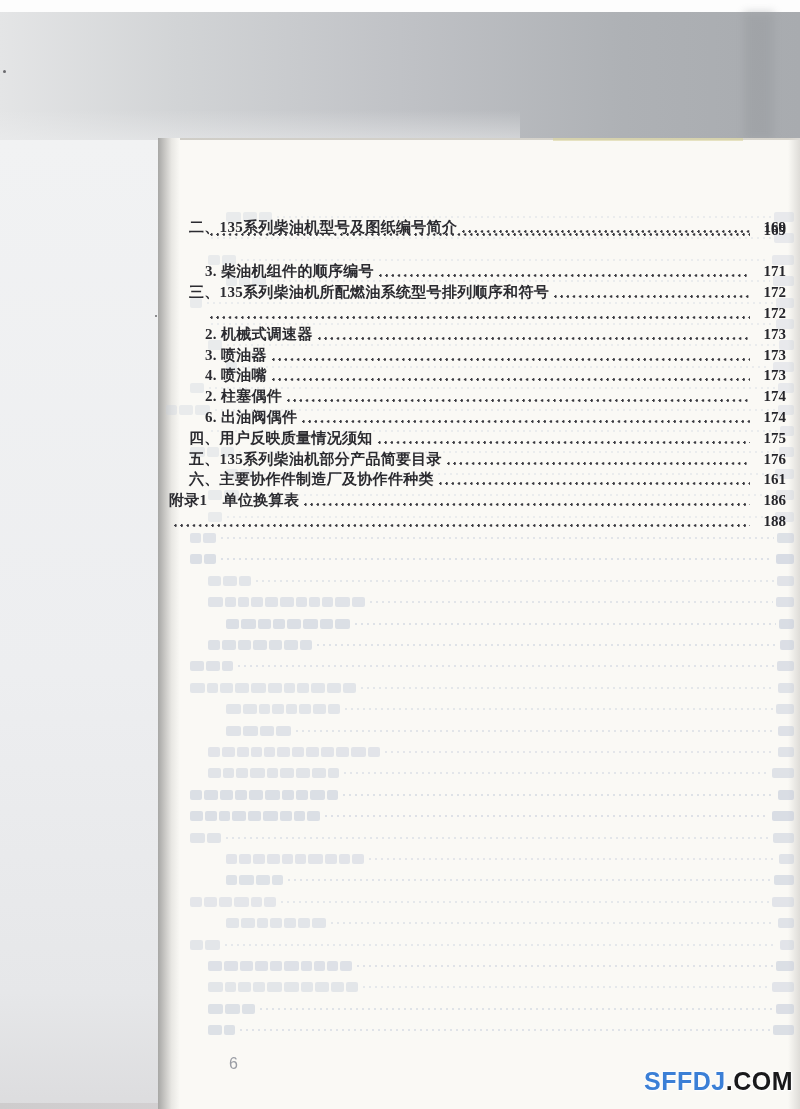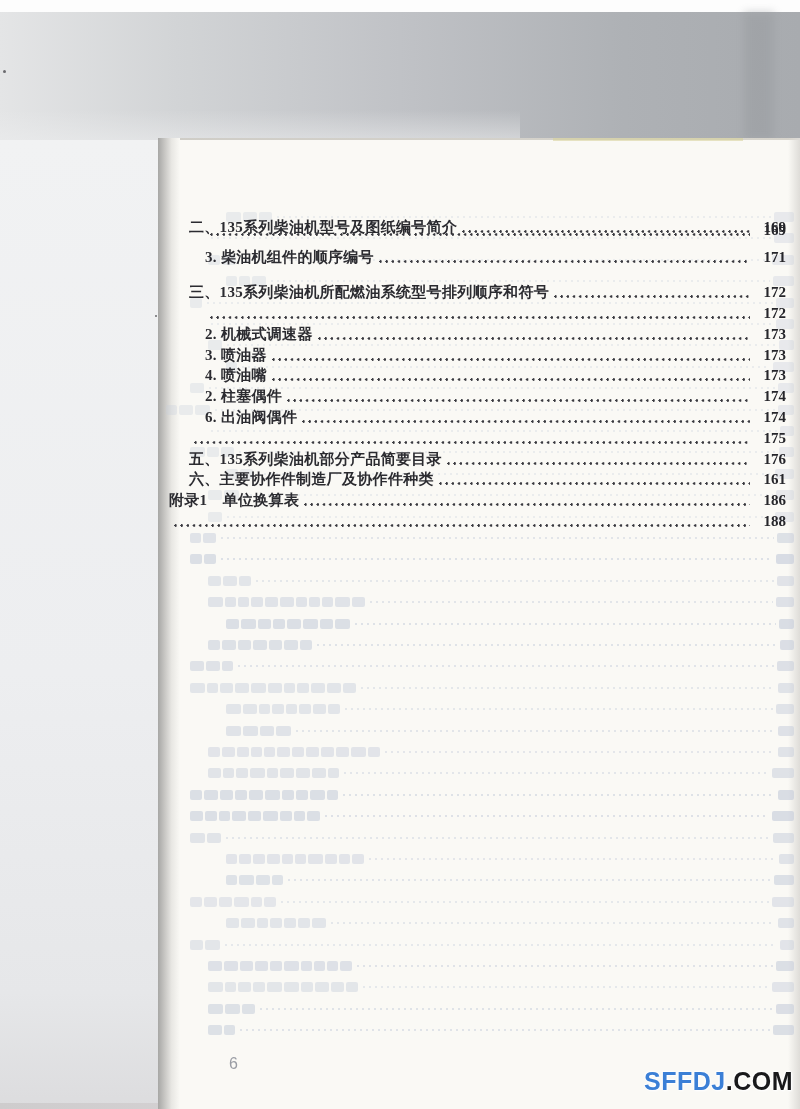--- a/index.html
+++ b/index.html
@@ -430,21 +430,21 @@
   <div class="toc" id="toc">
       <div class="toc-row lv-section" style="top: 79px;">
         <span class="toc-label">二、135系列柴油机型号及图纸编号简介</span>
         <span class="toc-dots"></span>
         <span class="toc-page">169</span>
       </div>
       <div class="toc-row lv-sub" style="top: 82px;">
         <span class="toc-dots"></span>
         <span class="toc-page">169</span>
       </div>
-      <div class="toc-row lv-sub" style="top: 109px;">
+      <div class="toc-row lv-sub" style="top: 123px;">
         <span class="toc-label">3. 柴油机组件的顺序编号</span>
         <span class="toc-dots"></span>
         <span class="toc-page">171</span>
       </div>
       <div class="toc-row lv-section" style="top: 144px;">
         <span class="toc-label">三、135系列柴油机所配燃油系统型号排列顺序和符号</span>
         <span class="toc-dots"></span>
         <span class="toc-page">172</span>
       </div>
       <div class="toc-row lv-sub" style="top: 165px;">
@@ -470,20 +470,21 @@
         <span class="toc-label">2. 柱塞偶件</span>
         <span class="toc-dots"></span>
         <span class="toc-page">174</span>
       </div>
       <div class="toc-row lv-sub" style="top: 269px;">
         <span class="toc-label">6. 出油阀偶件</span>
         <span class="toc-dots"></span>
         <span class="toc-page">174</span>
       </div>
       <div class="toc-row lv-section" style="top: 290px;">
+        <span class="toc-label">四、用户反映质量情况须知</span>
         <span class="toc-dots"></span>
         <span class="toc-page">175</span>
       </div>
       <div class="toc-row lv-section" style="top: 311px;">
         <span class="toc-label">五、135系列柴油机部分产品简要目录</span>
         <span class="toc-dots"></span>
         <span class="toc-page">176</span>
       </div>
       <div class="toc-row lv-section" style="top: 331px;">
         <span class="toc-label">六、主要协作件制造厂及协作件种类</span>

